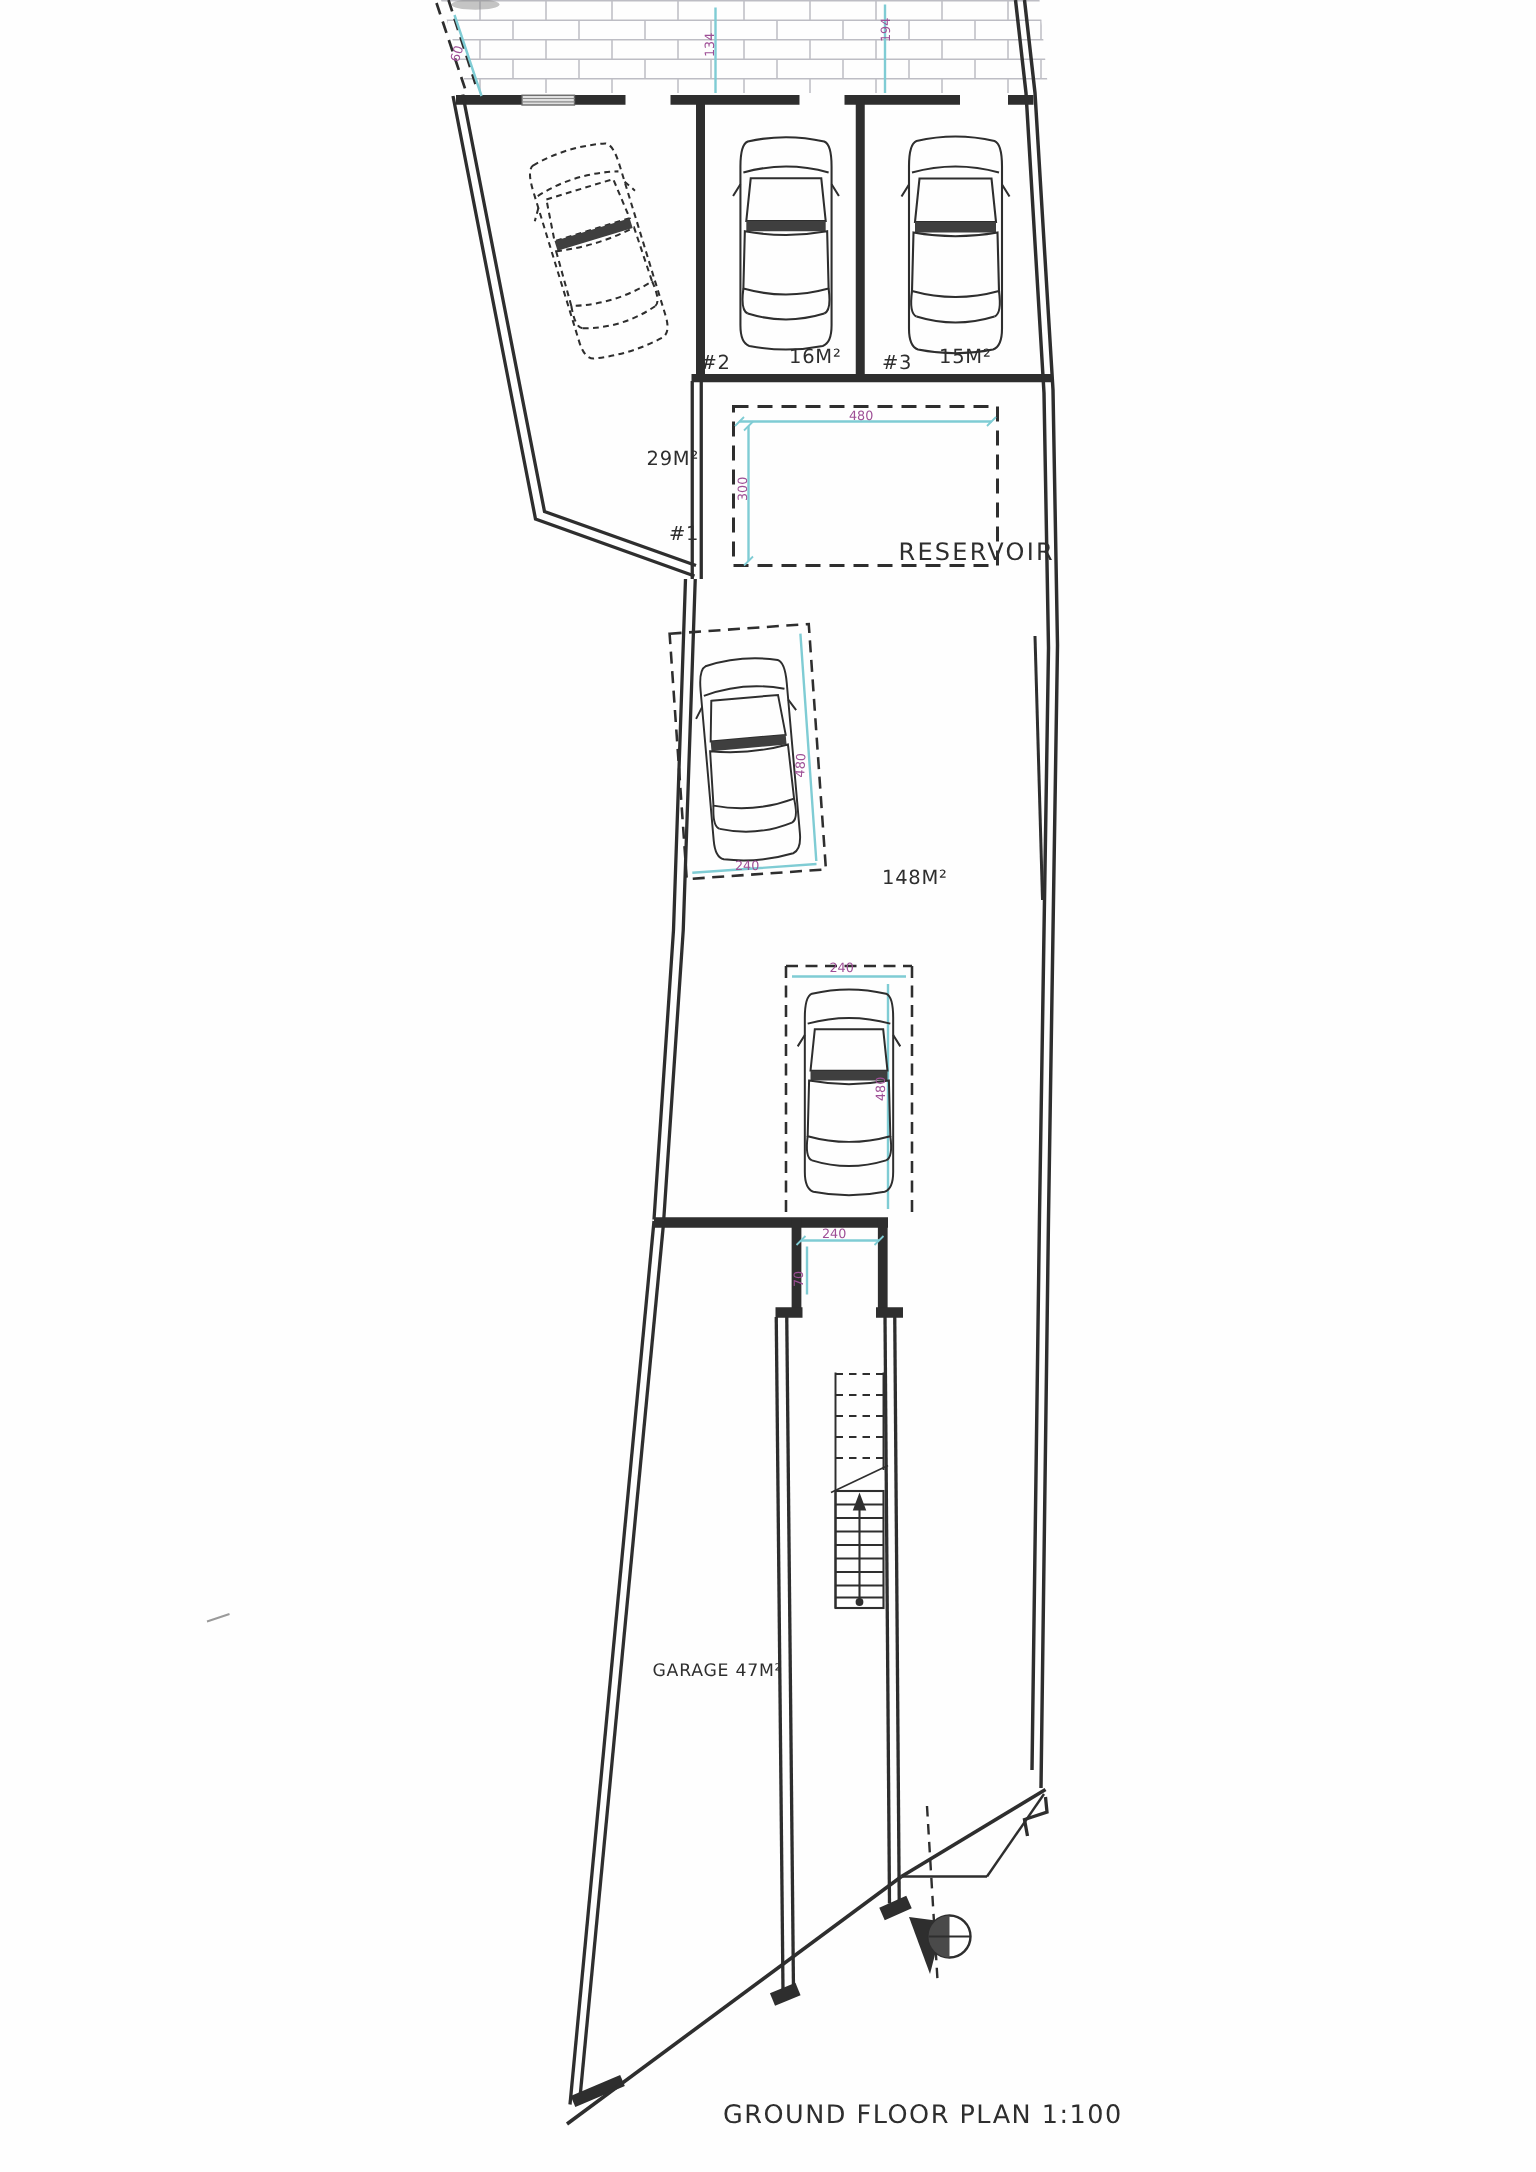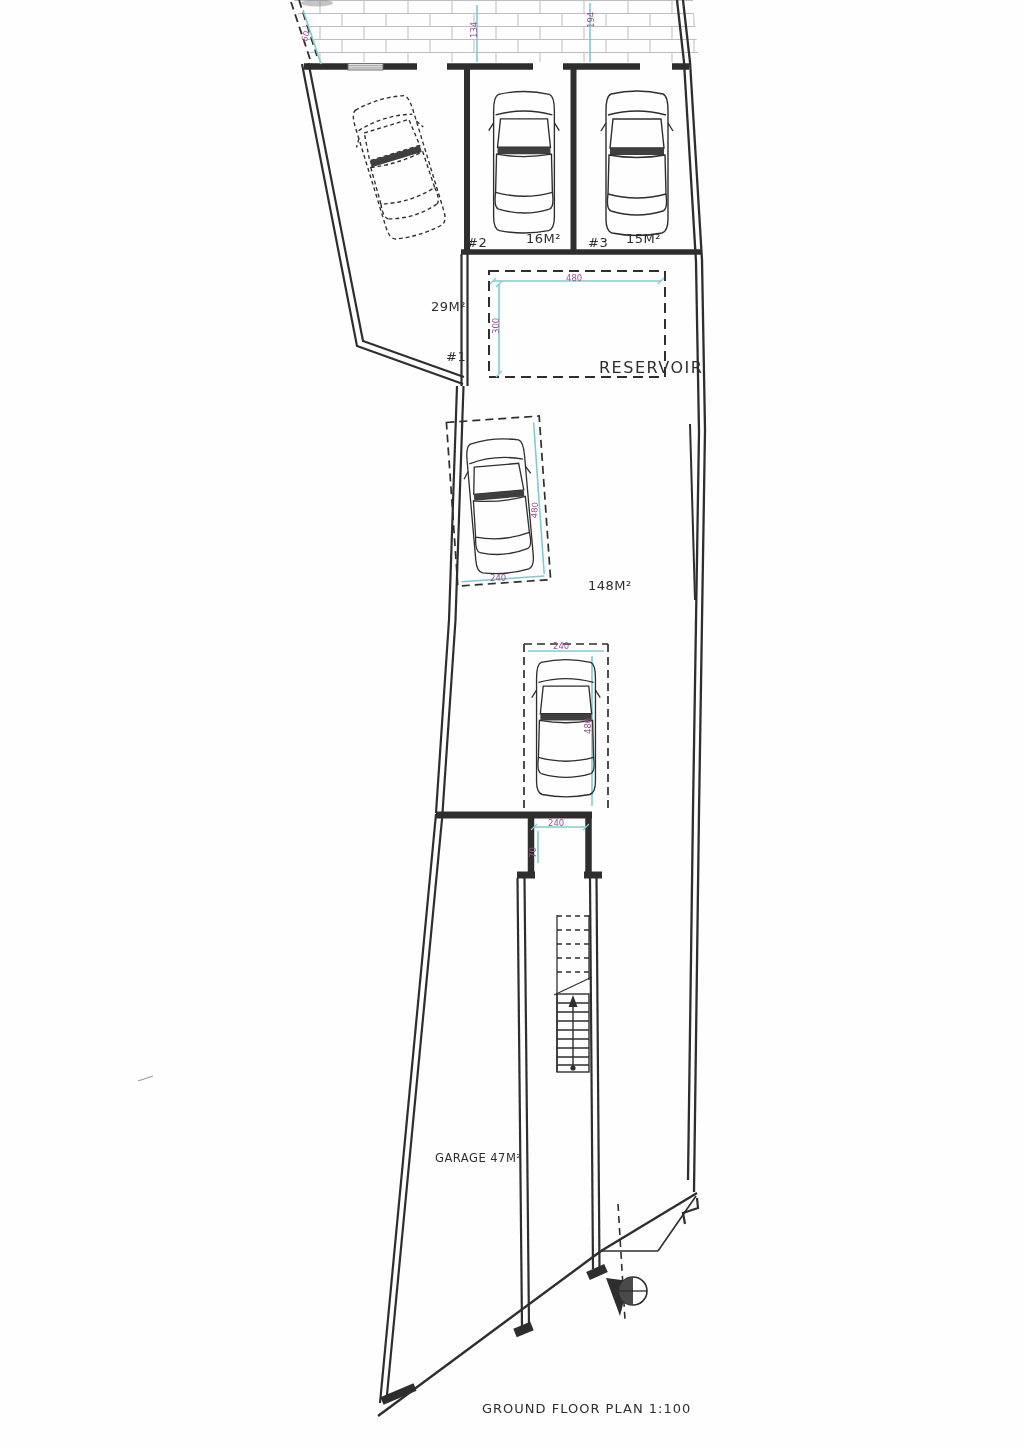--- a/index.html
+++ b/index.html
@@ -14,21 +14,21 @@
   .lbl{
     position:absolute;
     color:#2e2e2e;
     font-size:13px;
     letter-spacing:0.5px;
     white-space:nowrap;
     line-height:1;
   }
   .lbl.small{font-size:11.5px;}
   .lbl.reservoir{font-size:16px;letter-spacing:1.5px;}
-  .lbl.title{font-size:13px;letter-spacing:1px;}
+  .lbl.title{font-size:17px;letter-spacing:1px;}
   .dim{
     position:absolute;
     color:#9e4f96;
     font-size:8.5px;
     letter-spacing:0;
     white-space:nowrap;
     line-height:1;
     transform-origin:0 0;
   }
   .rot90{transform:rotate(-90deg);}
@@ -185,21 +185,21 @@
 </svg>
 
   <div class="lbl" style="left:446px;top:350px;">#1</div>
   <div class="lbl" style="left:431px;top:300px;">29M²</div>
   <div class="lbl" style="left:467px;top:236px;">#2</div>
   <div class="lbl" style="left:526px;top:232px;">16M²</div>
   <div class="lbl" style="left:588px;top:236px;">#3</div>
   <div class="lbl" style="left:626px;top:232px;text-align:right;">15M²</div>
   <div class="lbl reservoir" style="left:599px;top:360px;">RESERVOIR</div>
   <div class="lbl" style="left:588px;top:555px;margin-top:24px;">148M²</div>
-  <div class="lbl small" style="left:435px;top:1153px;">GARAGE 47M²</div>
+  <div class="lbl small" style="left:435px;top:1108px;">GARAGE 47M²</div>
   <div class="lbl title" style="left:482px;top:1402px;">GROUND FLOOR PLAN 1:100</div>
 
   <div class="dim" style="left:566px;top:274px;">480</div>
   <div class="dim rot90" style="left:492px;top:334px;">300</div>
   <div class="dim" style="left:490px;top:574px;">240</div>
   <div class="dim rotslant2" style="left:530px;top:518px;">480</div>
   <div class="dim" style="left:553px;top:642px;">240</div>
   <div class="dim rot90" style="left:584px;top:734px;">480</div>
   <div class="dim" style="left:548px;top:819px;">240</div>
   <div class="dim rot90" style="left:529px;top:858px;">70</div>

